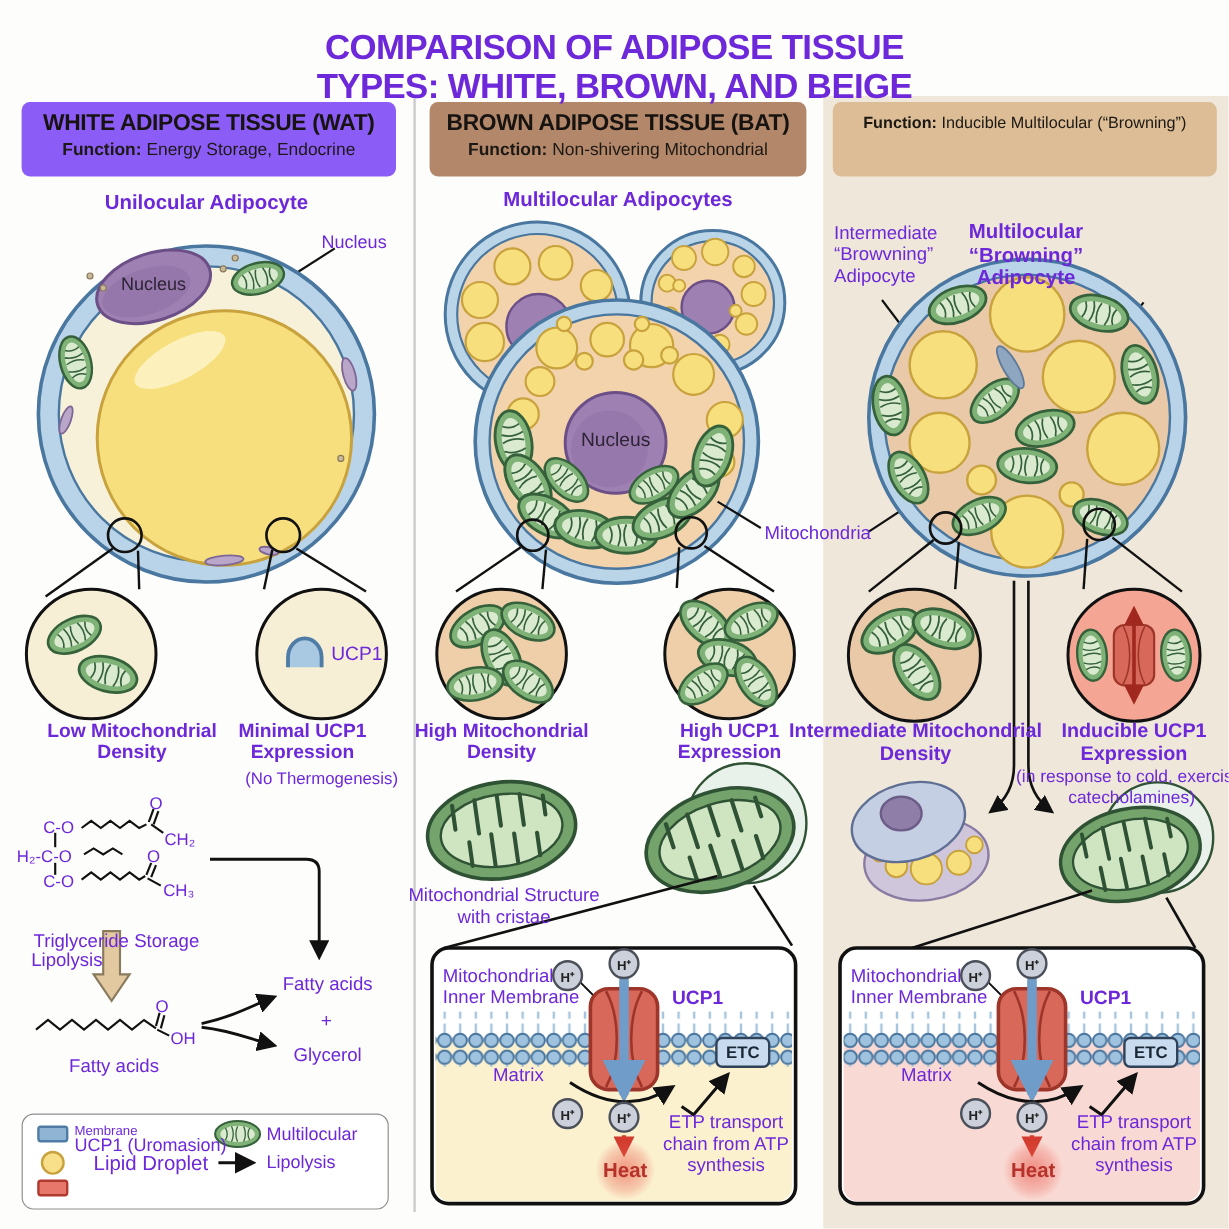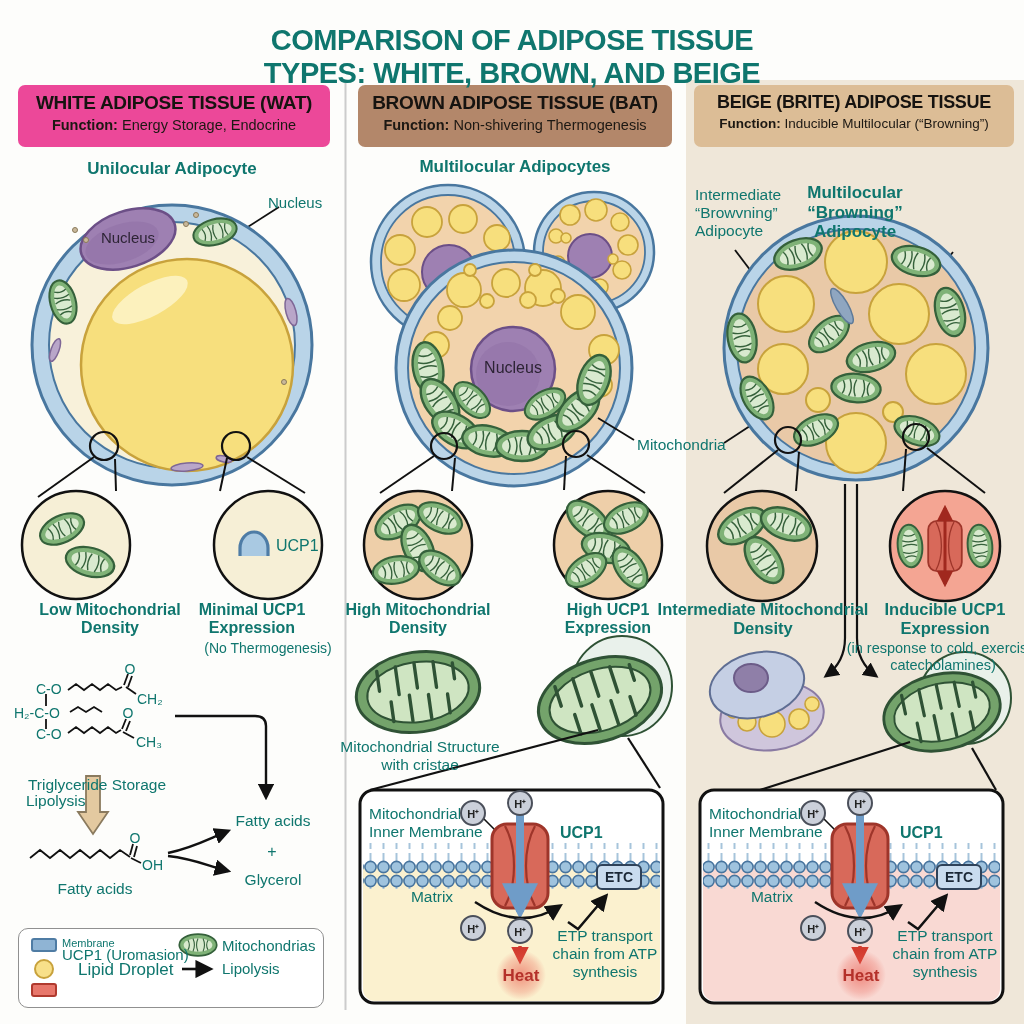--- a/index.html
+++ b/index.html
@@ -1,47 +1,46 @@
 <!DOCTYPE html>
 <html><head>
 <meta charset="utf-8">
 <style>
   html,body{margin:0;padding:0;background:#fff;}
   #root{position:relative;width:1024px;height:1024px;background:#FDFDFB;overflow:hidden;font-family:"Liberation Sans",sans-serif;}
   .bgcol{position:absolute;z-index:0;}
   svg.art{position:absolute;left:0;top:0;z-index:1;}
-  .lbl{position:absolute;z-index:2;font-family:"Liberation Sans",sans-serif;color:#0f766e;line-height:1.15;}
+  .lbl{position:absolute;z-index:2;font-family:"Liberation Sans",sans-serif;color:#6d28d9;line-height:1.15;}
   .b{font-weight:bold;}
   .ctr{transform:translateX(-50%);text-align:center;}
   .rt{transform:translateX(-100%);text-align:right;}
   .pre{white-space:pre-line;}
   .hdr{position:absolute;z-index:2;border-radius:7px;text-align:center;box-sizing:border-box;padding-top:7px;}
   .hdr .ht{font-weight:bold;font-size:19px;letter-spacing:-0.3px;color:#161310;}
   .hdr .hs{font-size:14.5px;margin-top:3px;color:#1c1813;}
   .hion{position:absolute;z-index:3;width:26px;height:26px;border-radius:50%;background:#CBD0DA;border:2px solid #4A4F5A;box-sizing:border-box;display:flex;align-items:center;justify-content:center;font-size:11px;font-weight:bold;color:#222;}
   .etcbox{position:absolute;z-index:3;width:46px;height:26px;border-radius:6px;background:#C9DCEF;border:2.5px solid #2F4259;box-sizing:border-box;display:flex;align-items:center;justify-content:center;font-size:14px;font-weight:bold;color:#1a2736;}
   .legendbox{position:absolute;z-index:0;background:#fff;border:1.5px solid #909090;border-radius:10px;}
   .heat{color:#B5312A;}
 </style>
 </head>
 <body>
 <div id="root">
 
 <div class="bgcol" style="left:686px;top:80px;width:338px;height:944px;background:#EFE7D9;"></div>
 
-<div class="hdr" style="left:18px;top:85px;width:312px;height:62px;background:#ec4899;">
+<div class="hdr" style="left:18px;top:85px;width:312px;height:62px;background:#8b5cf6;">
   <div class="ht">WHITE ADIPOSE TISSUE (WAT)</div>
   <div class="hs"><b>Function:</b> <span>Energy Storage, Endocrine</span></div>
 </div>
 <div class="hdr" style="left:358px;top:85px;width:314px;height:62px;background:#B3876A;">
   <div class="ht">BROWN ADIPOSE TISSUE (BAT)</div>
-  <div class="hs"><b>Function:</b> <span>Non-shivering Thermogenesis</span></div>
+  <div class="hs"><b>Function:</b> <span>Non-shivering Mitochondrial</span></div>
 </div>
 <div class="hdr" style="left:694px;top:85px;width:320px;height:62px;background:#DCBD96;">
-  <div class="ht" style="font-size:18px;">BEIGE (BRITE) ADIPOSE TISSUE</div>
   <div class="hs" style="font-size:13.5px;"><b>Function:</b> <span>Inducible Multilocular (“Browning”)</span></div>
 </div>
 
 <div class="legendbox" style="left:18px;top:928px;width:304px;height:78px;"></div>
 
 <svg class="art" width="1024" height="1024" viewBox="0 0 1024 1024">
 <defs>
   <g id="mito">
     <ellipse rx="26" ry="15" fill="#7FB277" stroke="#35613B" stroke-width="2.4"></ellipse>
     <ellipse rx="20" ry="9.5" fill="#D9EACF"></ellipse>
@@ -345,21 +344,21 @@
 <div class="lbl ctr" style="left:135px;top:830px;font-size:14px;">O</div>
 <div class="lbl" style="left:142px;top:857px;font-size:14px;">OH</div>
 <div class="lbl ctr" style="left:95px;top:880px;font-size:15.5px;">Fatty acids</div>
 <div class="lbl ctr" style="left:273px;top:812px;font-size:15.5px;">Fatty acids</div>
 <div class="lbl ctr" style="left:272px;top:843px;font-size:16px;">+</div>
 <div class="lbl ctr" style="left:273px;top:871px;font-size:15.5px;">Glycerol</div>
 
 <div class="lbl" style="left:62px;top:937px;font-size:11px;">Membrane</div>
 <div class="lbl" style="left:62px;top:960px;font-size:17px;margin-left:16px;">Lipid Droplet</div>
 <div class="lbl" style="left:62px;top:946px;font-size:15px;">UCP1 (Uromasion)</div>
-<div class="lbl" style="left:222px;top:937px;font-size:15px;">Mitochondrias</div>
+<div class="lbl" style="left:222px;top:937px;font-size:15px;">Multilocular</div>
 <div class="lbl" style="left:222px;top:960px;font-size:15px;">Lipolysis</div>
 
 <div class="lbl ctr" style="left:513px;top:359px;font-size:16px;color:#2D2435;">Nucleus</div>
 <div class="lbl" style="left:637px;top:436px;font-size:15.5px;">Mitochondria</div>
 <div class="lbl b ctr" style="left:418px;top:601px;font-size:16px;width:175px;">High Mitochondrial Density</div>
 <div class="lbl b ctr" style="left:608px;top:601px;font-size:16px;width:130px;">High UCP1 Expression</div>
 <div class="lbl ctr" style="left:420px;top:738px;font-size:15.5px;width:180px;">Mitochondrial Structure with cristae</div>
 
 <div class="lbl" style="left:369px;top:805px;font-size:15.5px;width:130px;">Mitochondrial Inner Membrane</div>
 <div class="lbl b" style="left:560px;top:824px;font-size:16px;">UCP1</div>

